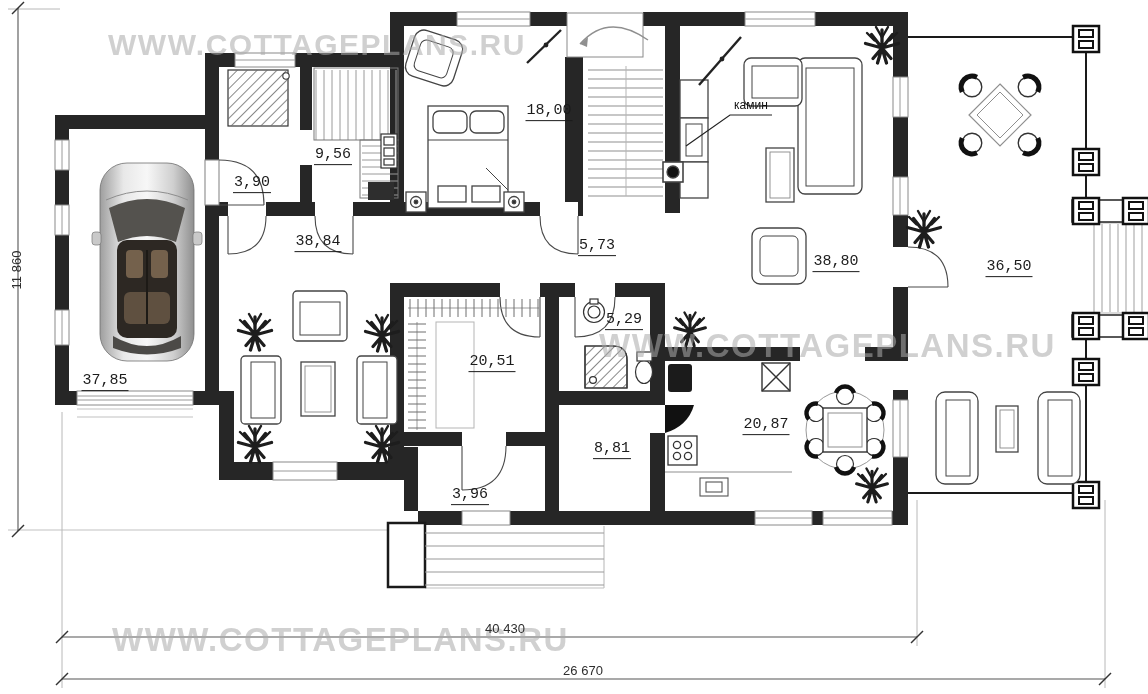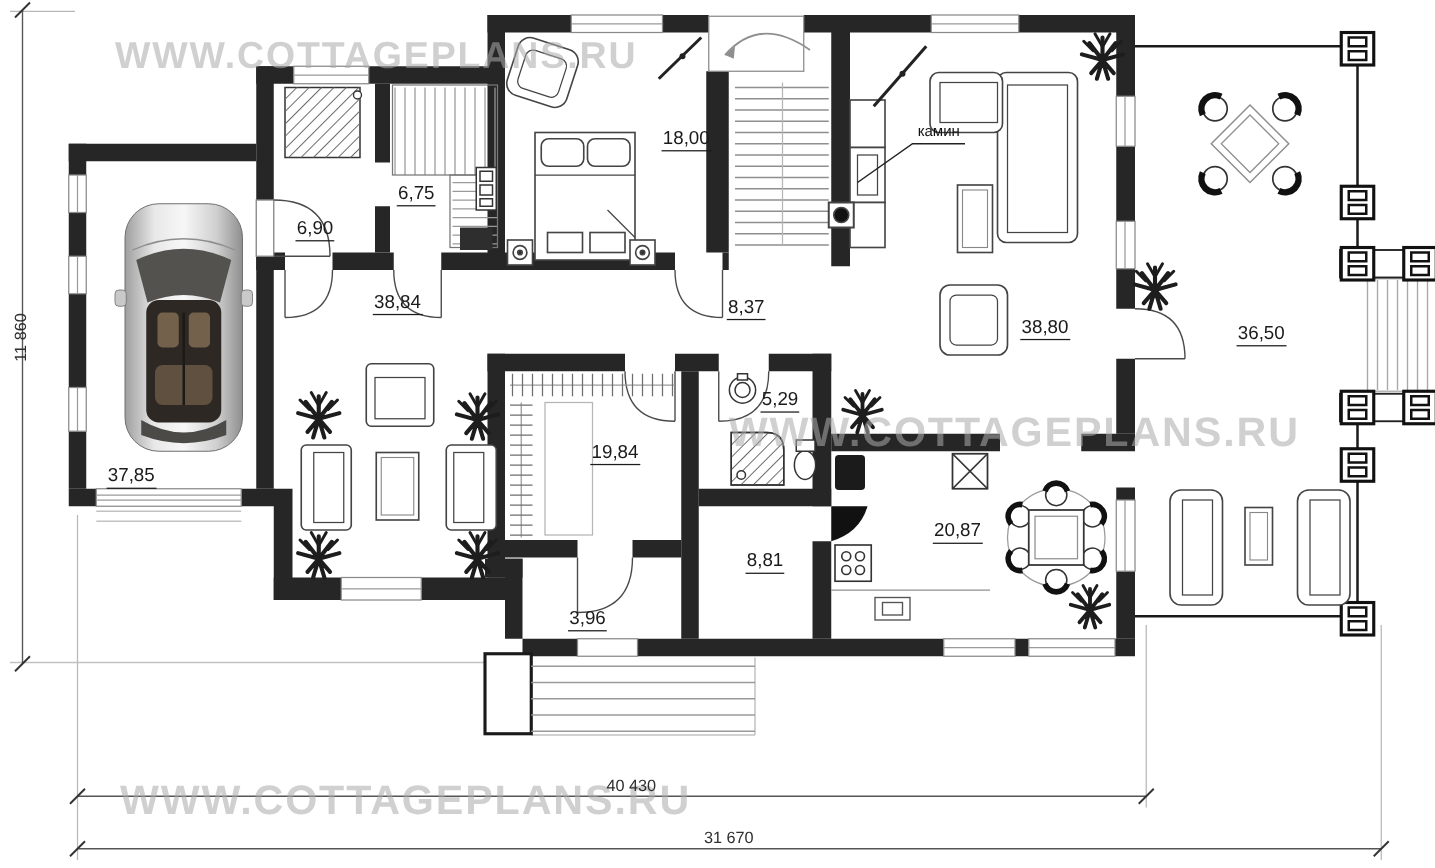--- a/index.html
+++ b/index.html
@@ -1,25 +1,25 @@
 <!DOCTYPE html>
 <html><head>
 <meta charset="utf-8">
 <style>
   html,body{margin:0;padding:0;background:#fff;}
   .stage{position:relative;width:1148px;height:694px;background:#ffffff;overflow:hidden;
          font-family:"Liberation Sans", sans-serif;}
   .stage svg{position:absolute;left:0;top:0;}
   .labels{position:absolute;left:0;top:0;width:100%;height:100%;pointer-events:none;}
   .room-label{position:absolute;transform:translate(-50%,-50%);font-size:15px;color:#1b1b1b;
-              border-bottom:1.5px solid #1b1b1b;line-height:1.05;padding:0 1px 1px 1px;white-space:nowrap;}
+              border-bottom:1.5px solid #1b1b1b;line-height:1.05;padding:0 1px 1px 1px;white-space:nowrap;font-family:Liberation Mono, monospace;}
   .note-label{position:absolute;transform:translate(-50%,-50%);font-size:12px;color:#111;white-space:nowrap;}
   .dim-label{position:absolute;transform:translate(-50%,-50%);font-size:13px;color:#2e2e2e;white-space:nowrap;}
   .dim-label.vert{transform:translate(-50%,-50%) rotate(-90deg);}
-  .wm{position:absolute;font-weight:700;color:#ababab;opacity:.55;letter-spacing:1.5px;white-space:nowrap;}
+  .wm{position:absolute;font-weight:700;color:#ababab;opacity:.55;letter-spacing:1.5px;white-space:nowrap;margin-left:16px;}
   .wm-top{font-size:30px;left:92px;top:28px;}
   .wm-mid{font-size:33px;left:583px;top:327px;}
   .wm-bot{font-size:33px;left:96px;top:621px;}
 </style>
 </head>
 <body>
 
 <div class="stage">
 <svg width="1148" height="694" viewBox="0 0 1148 694">
   <defs>
@@ -418,33 +418,33 @@
           <line x1="1099" y1="685" x2="1111" y2="673"></line>
     </g>
   </g>
 </svg>
 
 <div class="labels">
   <div class="wm wm-top">WWW.COTTAGEPLANS.RU</div>
   <div class="wm wm-mid">WWW.COTTAGEPLANS.RU</div>
   <div class="wm wm-bot">WWW.COTTAGEPLANS.RU</div>
 
-  <div class="room-label" style="left:252px;top:184px">6,90</div>
-  <div class="room-label" style="left:333px;top:156px">6,75</div>
+  <div class="room-label" style="left:252px;top:184px">3,90</div>
+  <div class="room-label" style="left:333px;top:156px">9,56</div>
   <div class="room-label" style="left:549px;top:112px">18,00</div>
   <div class="room-label" style="left:318px;top:243px">38,84</div>
-  <div class="room-label" style="left:597px;top:247px">8,37</div>
+  <div class="room-label" style="left:597px;top:247px">5,73</div>
   <div class="room-label" style="left:836px;top:263px">38,80</div>
   <div class="room-label" style="left:1009px;top:268px">36,50</div>
   <div class="room-label" style="left:105px;top:382px">37,85</div>
-  <div class="room-label" style="left:492px;top:363px">19,84</div>
+  <div class="room-label" style="left:492px;top:363px">20,51</div>
   <div class="room-label" style="left:624px;top:321px">5,29</div>
   <div class="room-label" style="left:612px;top:450px">8,81</div>
   <div class="room-label" style="left:766px;top:426px">20,87</div>
   <div class="room-label" style="left:470px;top:496px">3,96</div>
 
   <div class="note-label" style="left:751px;top:105px">камин</div>
 
   <div class="dim-label vert" style="left:16px;top:270px">11 860</div>
   <div class="dim-label" style="left:505px;top:628px">40 430</div>
-  <div class="dim-label" style="left:583px;top:670px">31 670</div>
+  <div class="dim-label" style="left:583px;top:670px">26 670</div>
 </div>
 </div>
 
 </body></html>

